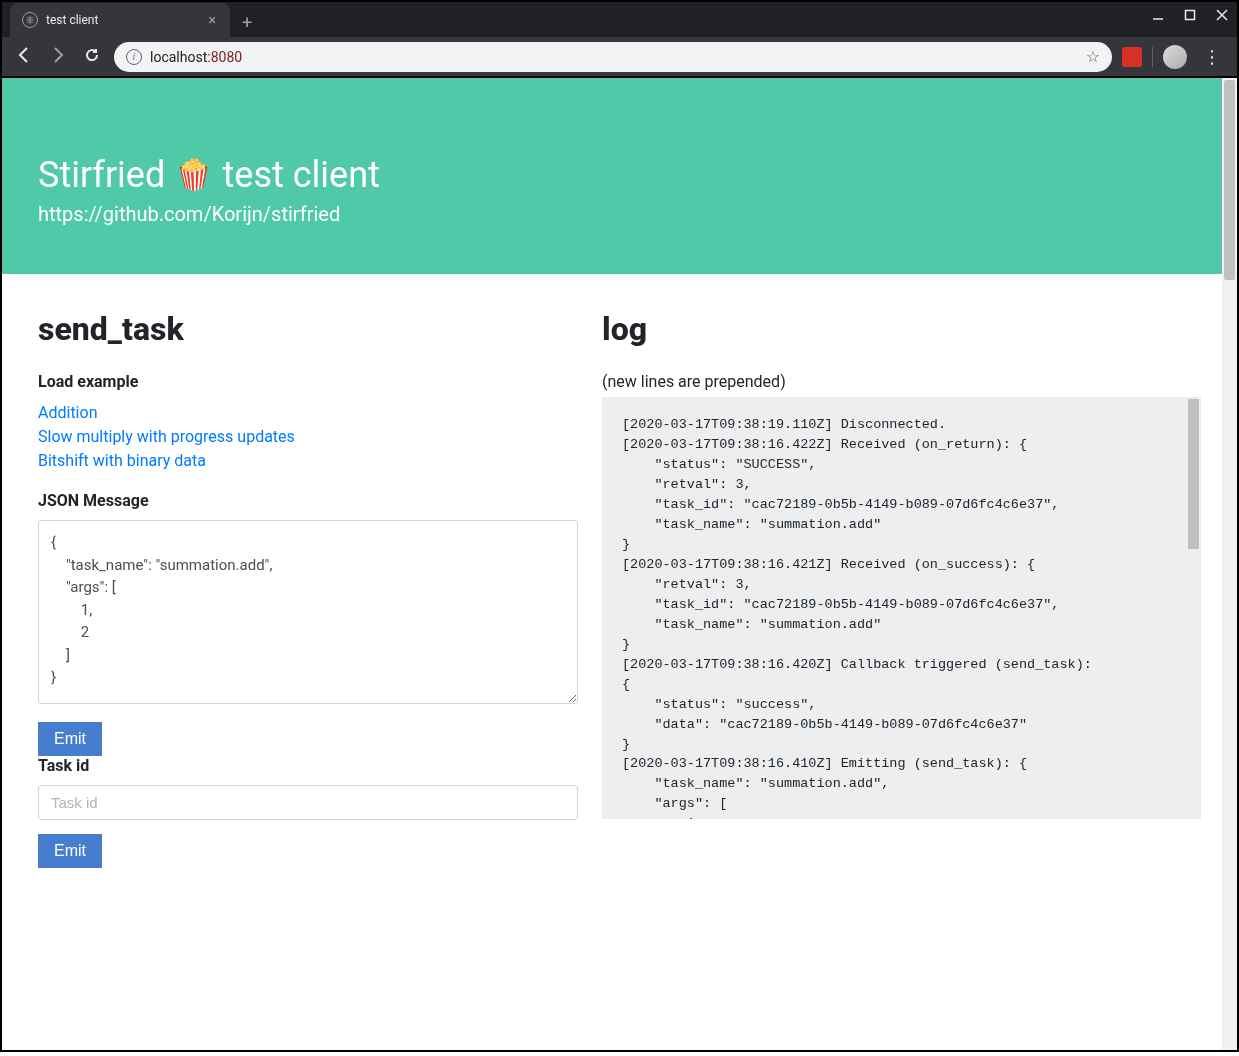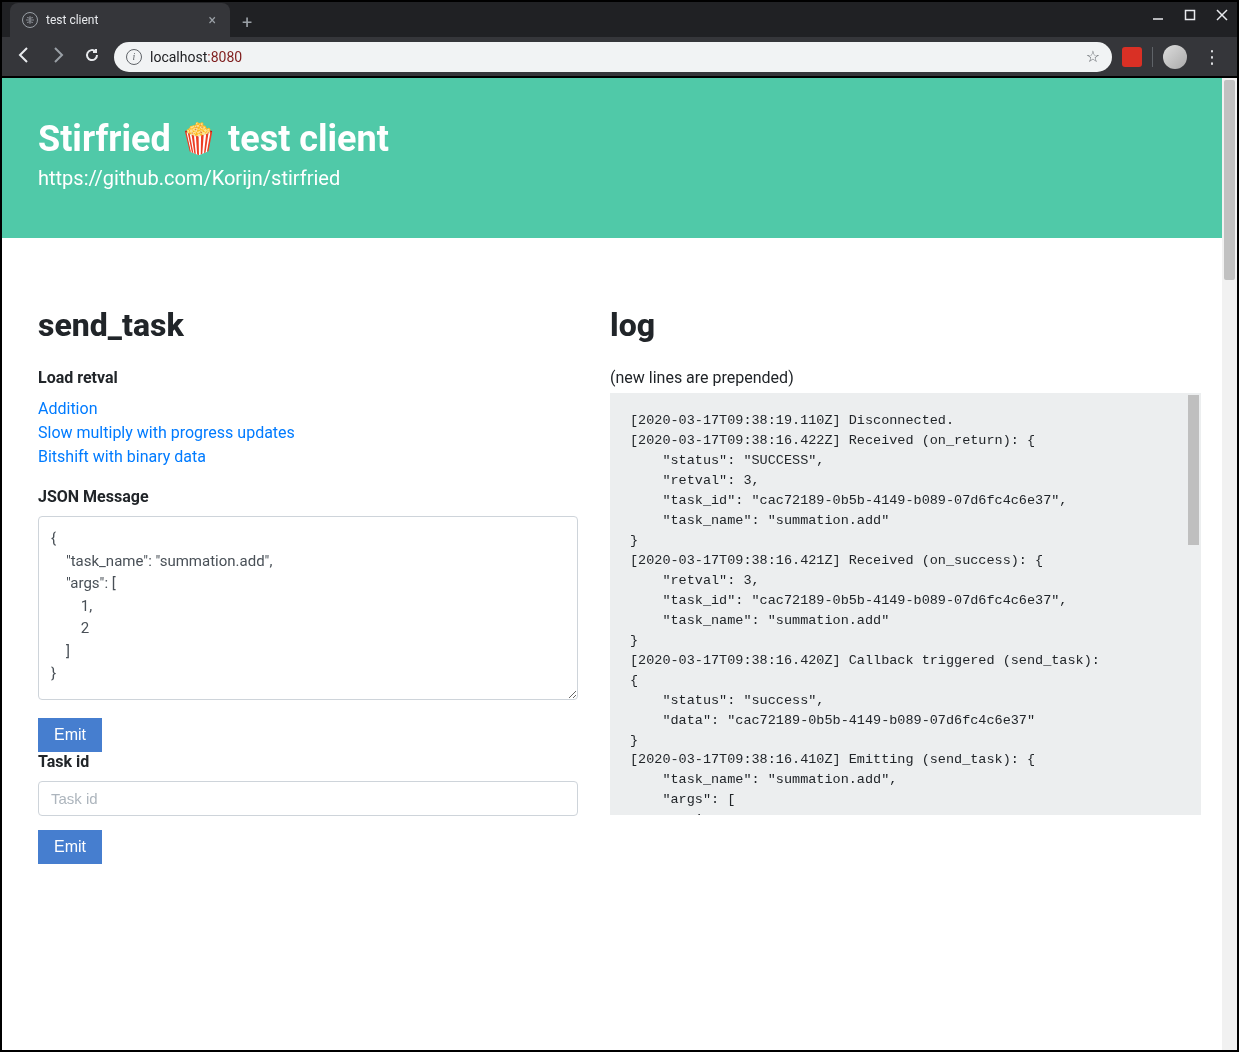--- a/index.html
+++ b/index.html
@@ -189,34 +189,35 @@
       background: #c1c1c1;
       border-radius: 2px;
     }
     .header-banner {
       background: #50c9a8;
       padding: 40px 36px 48px;
       color: #fff;
     }
     .header-title {
       font-size: 36px;
-      font-weight: 700;
+      font-weight: 400;
       display: flex;
       align-items: center;
       gap: 10px;
+      margin-top: 36px;
     }
     .header-subtitle {
       font-size: 20px;
       margin-top: 6px;
       font-weight: 400;
     }
     .main-content {
       display: flex;
-      padding: 68px 36px 20px;
-      gap: 32px;
+      padding: 36px 36px 20px;
+      gap: 24px;
     }
     .col-left {
       flex: 0 0 540px;
     }
     .col-right {
       flex: 1;
     }
     h2 {
       font-size: 32px;
       font-weight: 800;
@@ -382,21 +383,21 @@
       <span class="popcorn-icon">🍿</span>
       <span>test client</span>
     </div>
     <div class="header-subtitle">https://github.com/Korijn/stirfried</div>
   </div>
 
   <div class="main-content">
     <div class="col-left">
       <h2>send_task</h2>
 
-      <div class="label-heading">Load retval</div>
+      <div class="label-heading">Load example</div>
       <div class="example-links">
         <a href="#">Addition</a>
         <a href="#">Slow multiply with progress updates</a>
         <a href="#">Bitshift with binary data</a>
       </div>
 
       <div class="label-heading">JSON Message</div>
       <textarea class="json-textarea" id="json-ta" style="">{
     "task_name": "summation.add",
     "args": [

